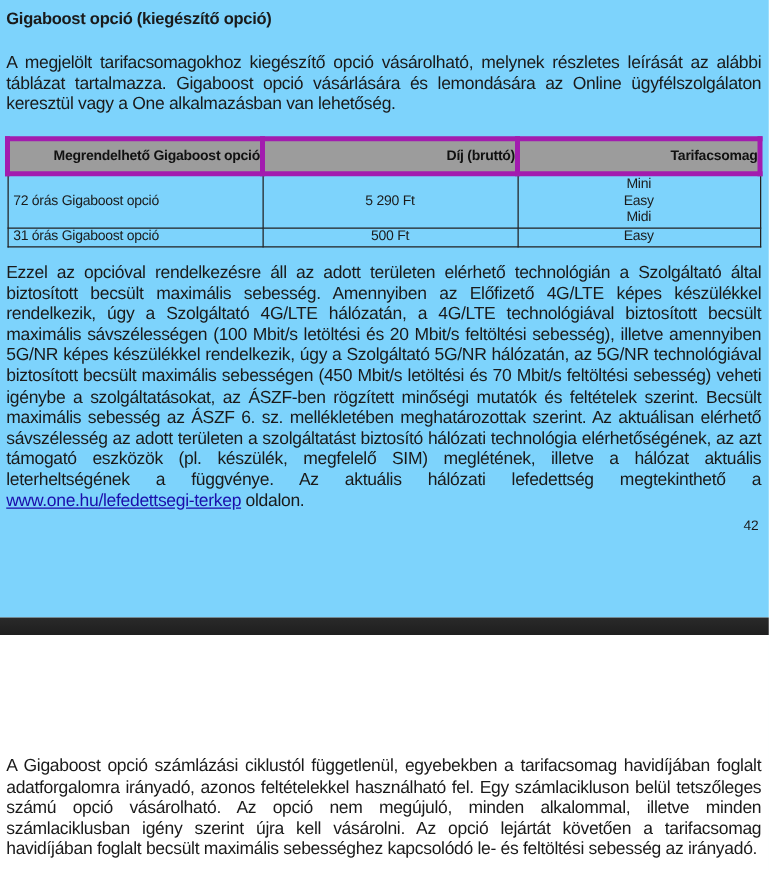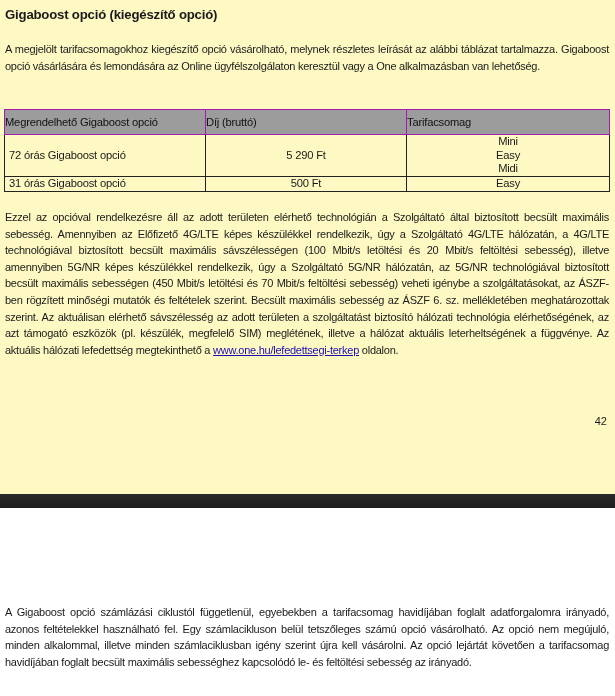--- a/index.html
+++ b/index.html
@@ -1,39 +1,39 @@
 <!DOCTYPE html>
 <html><head>
   <meta charset="utf-8">
   <style>
     html, body { margin: 0; padding: 0; background: #ffffff; }
     body {
       width: 615px; height: 696px; overflow: hidden; position: relative;
       font-family: "Liberation Sans", sans-serif; color: #1a1a1a;
     }
-    .page-top { position: absolute; left: 0; top: 0; width: 615px; height: 494px; background: #fef9c3; }
+    .page-top { position: absolute; left: 0; top: 0; width: 615px; height: 494px; background: #7dd3fc; }
     .heading {
       position: absolute; left: 5px; top: 7px; margin: 0;
       font-size: 13.2px; font-weight: bold; letter-spacing: -0.2px;
     }
     .para {
       position: absolute; left: 5px; width: 604px; margin: 0;
-      font-size: 11px; line-height: 16.6px; text-align: justify; letter-spacing: -0.25px;
+      font-size: 14px; line-height: 16.6px; text-align: justify; letter-spacing: -0.25px;
     }
     .p1 { top: 41px; }
     .p2 { top: 209px; }
     .p3 { top: 604px; }
     .link { color: #1a0dab; text-decoration: underline; }
     table.gb {
       position: absolute; left: 4px; top: 109px; width: 606px;
       border-collapse: collapse; font-size: 11.2px; letter-spacing: -0.2px;
     }
     table.gb th {
-      background: #9c9c9c; color: #111; font-weight: normal; height: 24px;
-      border: 1px solid #a21caf; text-align: left; padding: 0;
+      background: #9c9c9c; color: #111; font-weight: bold; height: 24px;
+      border: 4px solid #a21caf; text-align: right; padding: 0;
     }
     table.gb td { border: 1px solid #222; padding: 0 4px; line-height: 13.5px; }
     table.gb td.c { text-align: center; }
     table.gb tr.r1 td { height: 41px; margin-top: 28px; }
     table.gb tr.r2 td { height: 14px; }
     .col1 { width: 200px; }
     .col2 { width: 200px; }
     .page-num {
       position: absolute; right: 8px; top: 415px; font-size: 11px;
     }

